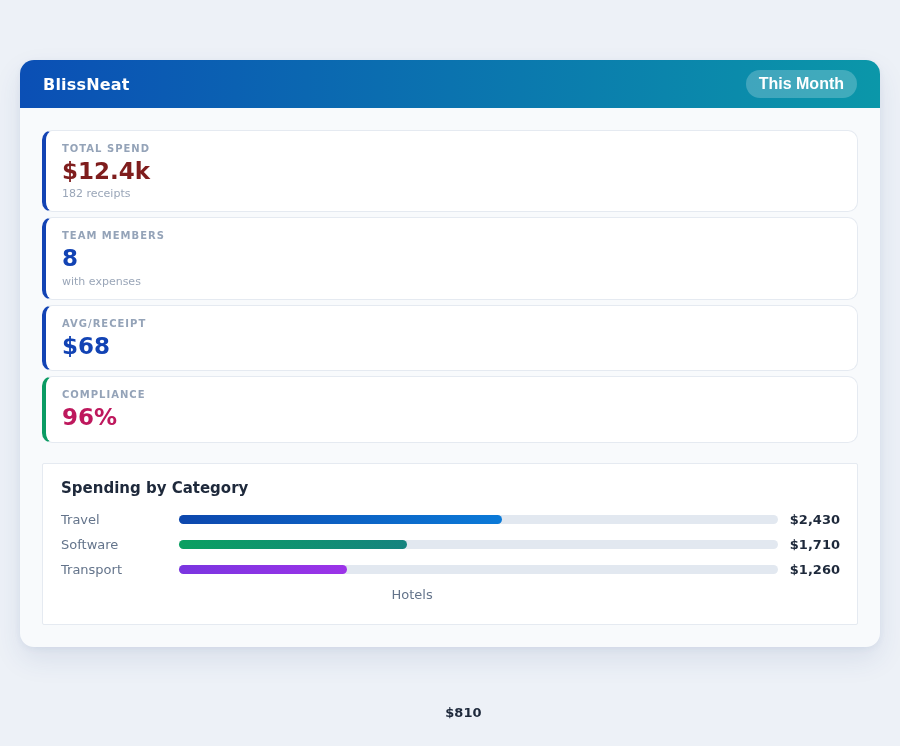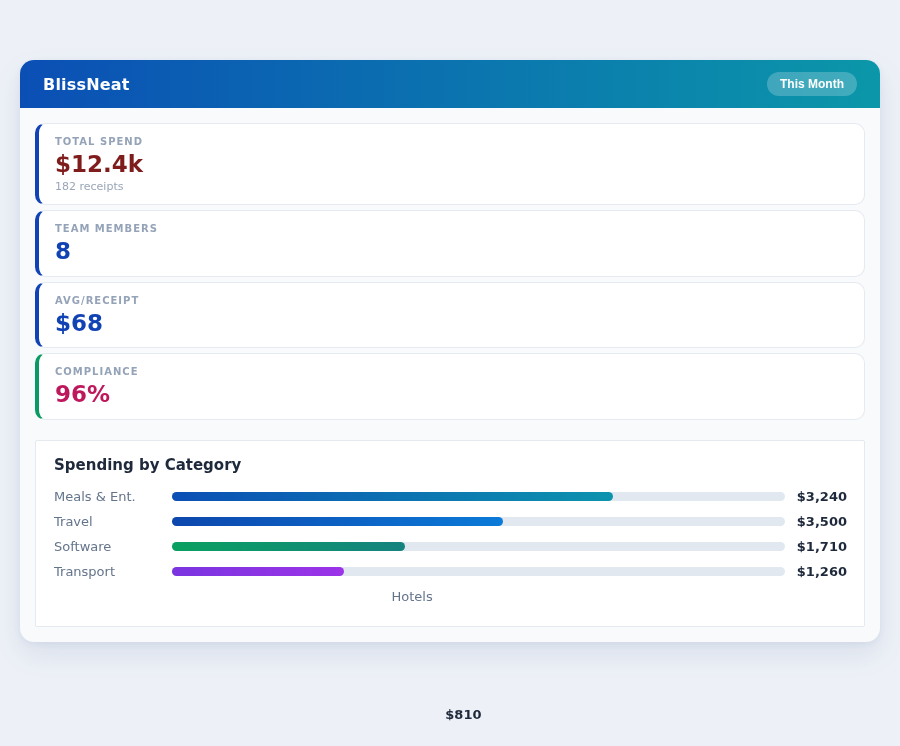--- a/index.html
+++ b/index.html
@@ -27,28 +27,28 @@
   }
   .app-title {
     color: #ffffff;
     font-size: 16px;
     font-weight: bold;
     letter-spacing: 0.2px;
   }
   .badge {
     background: rgba(255,255,255,0.22);
     color: #ffffff;
-    font-size: 12px;
+    font-size: 16px;
     font-weight: bold;
     padding: 5px 13px;
     border-radius: 999px;
     border: none;
     cursor: pointer;
   }
-  .content { padding: 15px; }
+  .content { padding: 22px; }
   .stat-card {
     background: #ffffff;
     border: 1px solid #e5eaf1;
     border-left: 4px solid #1243b4;
     border-radius: 10px;
     padding: 12px 16px 11px;
     margin-bottom: 5px;
   }
   .stat-label {
     font-size: 10px;
@@ -132,50 +132,44 @@
 
     <div class="stat-card" style="border-left-color: rgb(18, 67, 180);">
       <div class="stat-label">TOTAL SPEND</div>
       <div class="stat-value" style="color: #7f1d1d;">$12.4k</div>
       <div class="stat-sub">182 receipts</div>
     </div>
 
     <div class="stat-card" style="border-left-color: rgb(18, 67, 180);">
       <div class="stat-label">TEAM MEMBERS</div>
       <div class="stat-value" style="color: rgb(18, 67, 180);">8</div>
+      <div class="stat-sub">with expenses</div>
     </div>
 
     <div class="stat-card" style="border-left-color: rgb(18, 67, 180);">
       <div class="stat-label">AVG/RECEIPT</div>
       <div class="stat-value" style="color: rgb(18, 67, 180);">$68</div>
     </div>
 
     <div class="stat-card" style="border-left-color: rgb(10, 155, 99);">
       <div class="stat-label">COMPLIANCE</div>
       <div class="stat-value" style="color: #be185d;">96%</div>
     </div>
 
     <div class="chart-card">
       <div class="chart-title">Spending by Category</div>
       <div class="rows">
 
-        <div class="cat-row">
-          <div class="cat-label">Meals &amp; Ent.</div>
-          <div class="bar-track">
-            <div class="bar-fill" style="width: 72%; background: linear-gradient(90deg, rgb(11, 79, 181), rgb(13, 147, 174));"></div>
-          </div>
-          <div class="cat-value">$3,240</div>
-        </div>
 
         <div class="cat-row">
           <div class="cat-label">Travel</div>
           <div class="bar-track">
             <div class="bar-fill" style="width: 54%; background: linear-gradient(90deg, rgb(13, 71, 173), rgb(11, 122, 216));"></div>
           </div>
-          <div class="cat-value">$3,500</div>
+          <div class="cat-value">$2,430</div>
         </div>
 
         <div class="cat-row">
           <div class="cat-label">Software</div>
           <div class="bar-track">
             <div class="bar-fill" style="width: 38%; background: linear-gradient(90deg, rgb(10, 160, 97), rgb(21, 131, 127));"></div>
           </div>
           <div class="cat-value">$1,710</div>
         </div>
 

